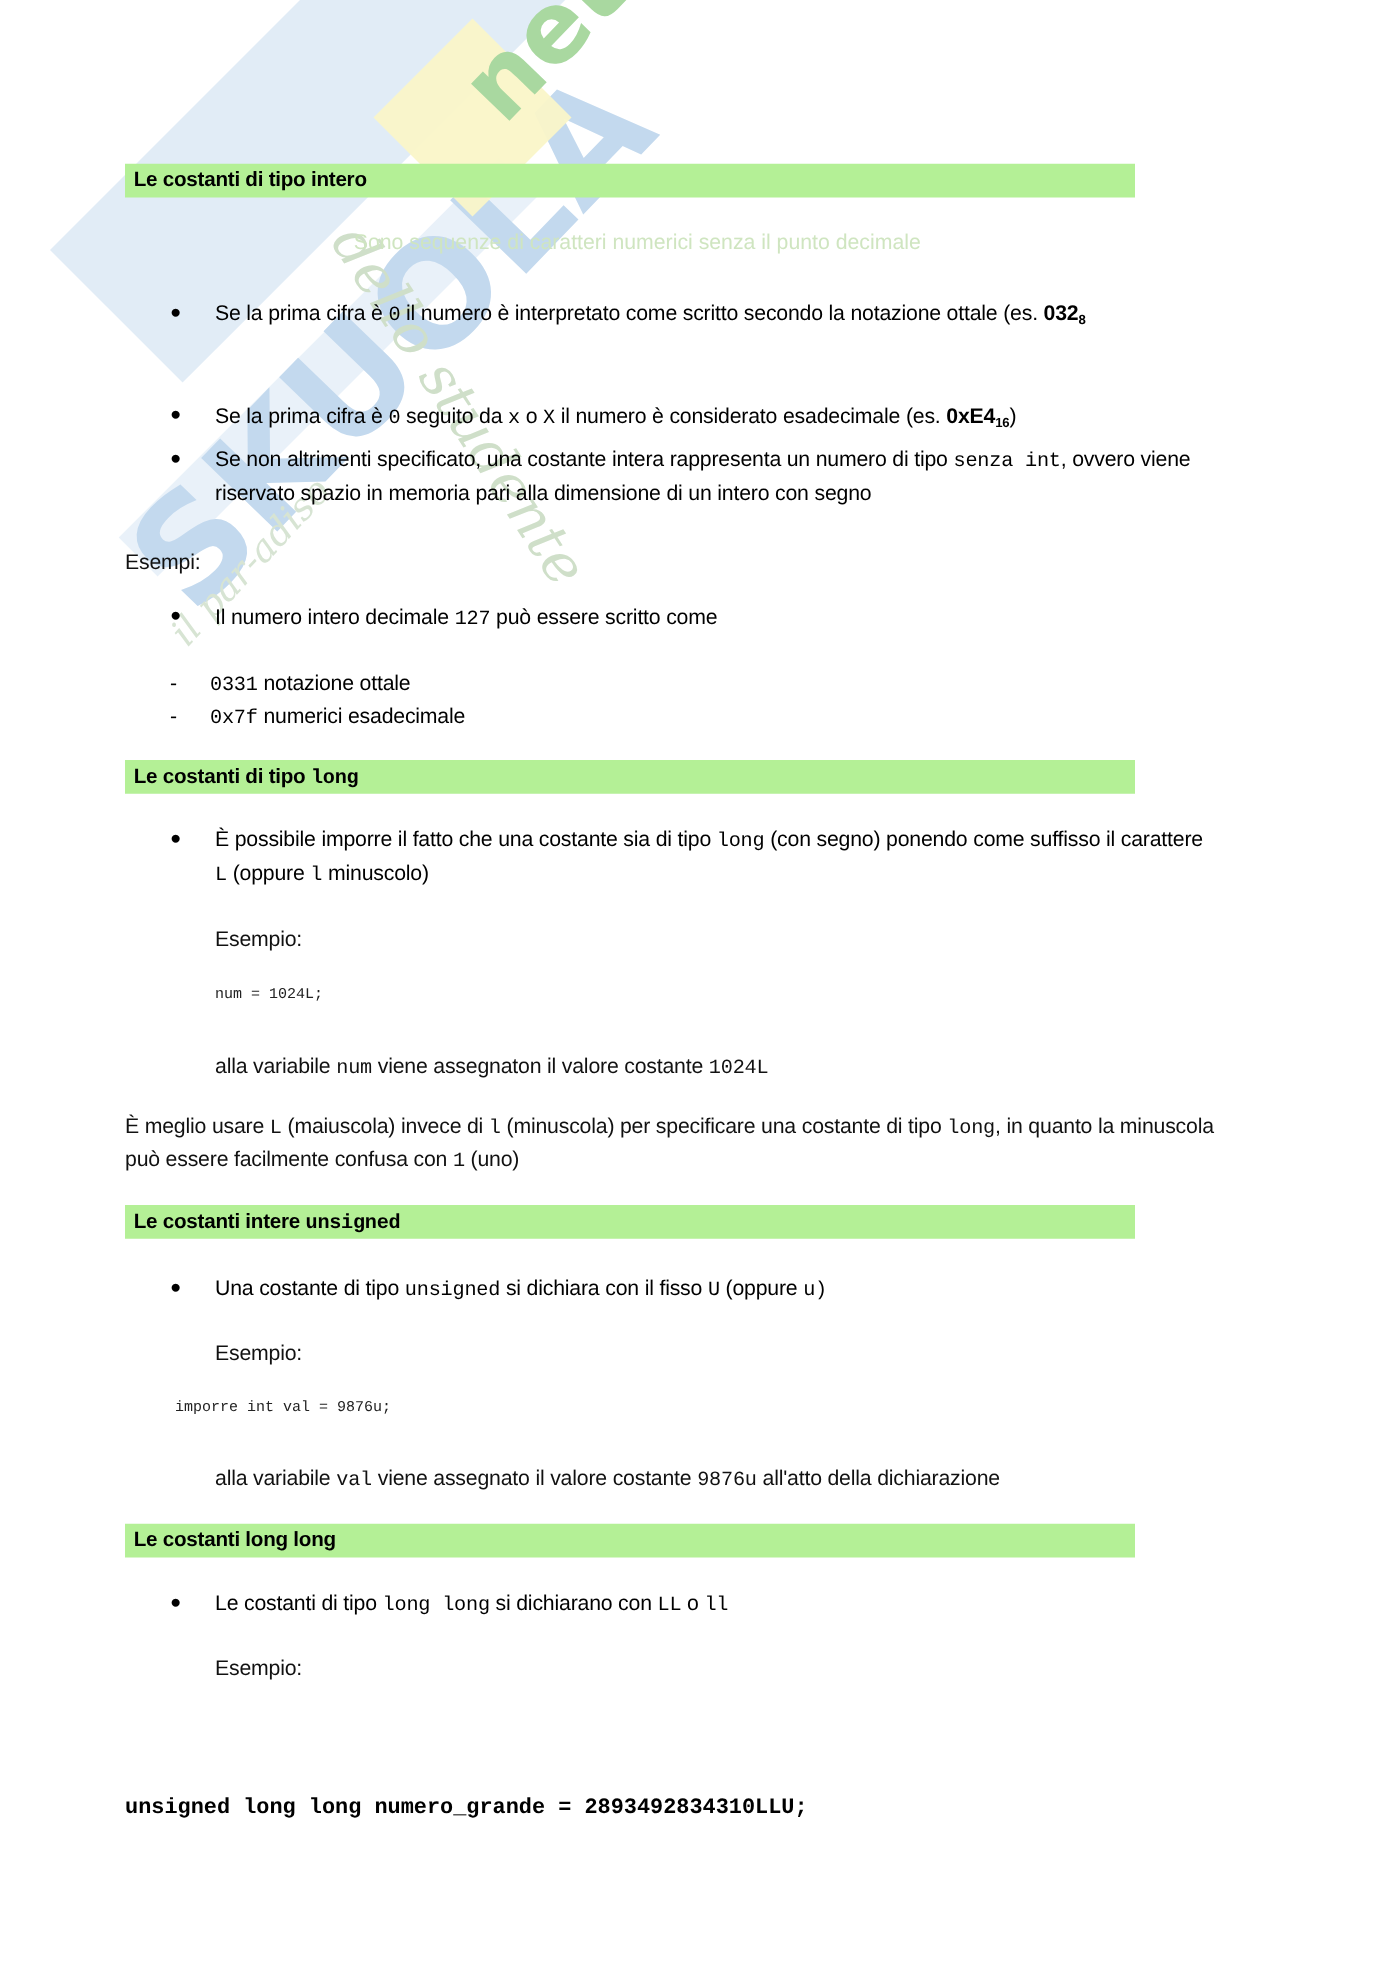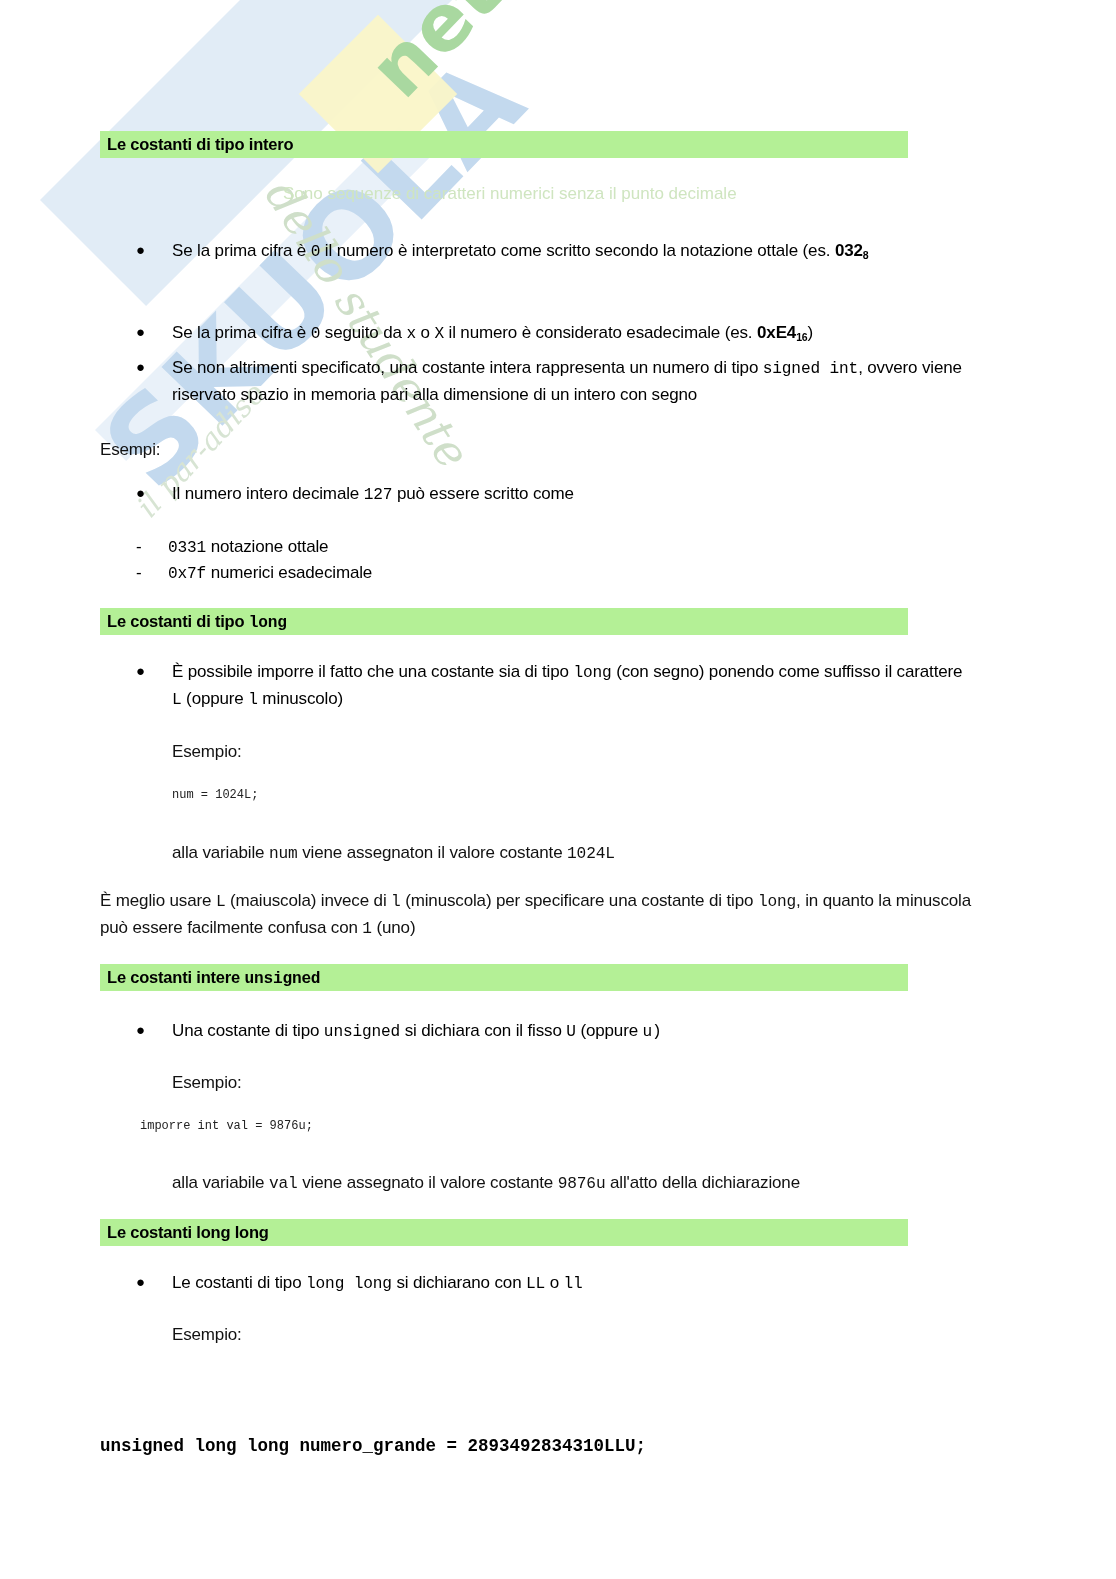--- a/index.html
+++ b/index.html
@@ -228,21 +228,21 @@
       <span class="bd"><span>Se la prima cifra è </span><span class="mono">0</span><span> il numero è interpretato come scritto secondo la notazione ottale (es. </span><span class="b">032</span><sub>8</sub></span>
     </div>
 
     <div class="bullet" style="left:136px; top:320px; width:845px;">
       <span class="dot">●</span>
       <span class="bd"><span>Se la prima cifra è </span><span class="mono">0</span><span> seguito da </span><span class="mono">x</span><span> o </span><span class="mono">X</span><span> il numero è considerato esadecimale (es. </span><span class="b">0xE4</span><sub>16</sub><span>)</span></span>
     </div>
 
     <div class="bullet" style="left:136px; top:355px; width:855px;">
       <span class="dot">●</span>
-      <span class="bd"><span>Se non altrimenti specificato, una costante intera rappresenta un numero di tipo </span><span class="mono">signed int</span><span>, ovvero viene riservato spazio in memoria pari alla dimensione di un intero con segno</span></span>
+      <span class="bd"><span>Se non altrimenti specificato, una costante intera rappresenta un numero di tipo </span><span class="mono">senza int</span><span>, ovvero viene riservato spazio in memoria pari alla dimensione di un intero con segno</span></span>
     </div>
 
     <div class="blk" style="left:100px; top:437px;">Esempi:</div>
 
     <div class="bullet" style="left:136px; top:481px; width:845px;">
       <span class="dot">●</span>
       <span class="bd"><span>Il numero intero decimale </span><span class="mono">127</span><span> può essere scritto come</span></span>
     </div>
 
     <div class="dash" style="left:136px; top:534px; width:845px;">

